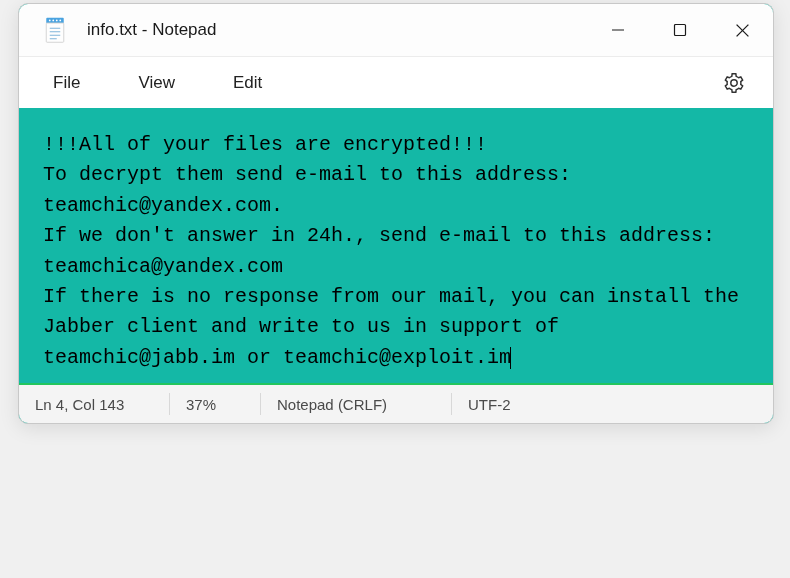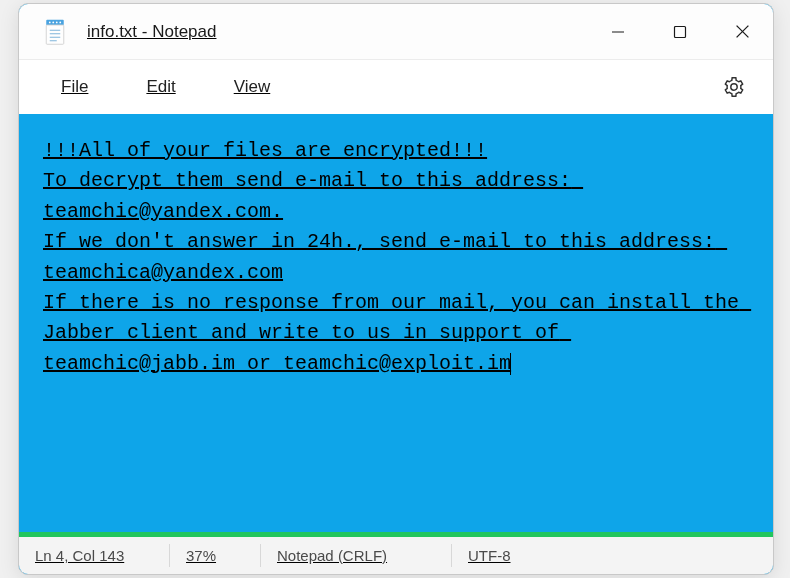--- a/index.html
+++ b/index.html
@@ -9,29 +9,28 @@
     background: #f0f0f0;
     font-family: "Segoe UI", Arial, sans-serif;
     overflow: hidden;
     position: relative;
   }
   .window {
     position: absolute;
     top: 3px;
     left: 18px;
     width: 756px;
-    height: 572px;
-    background: #0ea5e9;
+    height: 421px;
+    background: #14b8a6;
     border: 1px solid #c8c8c8;
     border-radius: 10px;
     display: flex;
     flex-direction: column;
     box-shadow: 0 4px 20px rgba(0,0,0,0.1);
     overflow: hidden;
-    text-decoration: underline;
   }
   .titlebar {
     height: 56px;
     display: flex;
     align-items: center;
     background: #fdfdfd;
     border-bottom: 1px solid #ececec;
   }
   .titlebar-left {
     display: flex;
@@ -57,21 +56,21 @@
     height: 100%;
     display: flex;
     align-items: center;
     justify-content: center;
     color: #1a1a1a;
   }
   .menubar {
     height: 54px;
     display: flex;
     align-items: center;
-    padding: 0 18px 0 28px;
+    padding: 0 18px 0 20px;
     background: #ffffff;
   }
   .menu-item {
     font-size: 17px;
     color: #222;
     padding: 8px 14px;
     margin-right: 30px;
     border-radius: 6px;
   }
   .menu-spacer { flex: 1; }
@@ -100,21 +99,21 @@
     height: 22px;
     background: #000;
     vertical-align: text-bottom;
     margin-left: -1px;
   }
   .statusbar {
     height: 42px;
     display: flex;
     align-items: center;
     background: #f4f4f4;
-    border-top: 5px solid #22c55e;
+    border-top: 2px solid #22c55e;
     font-size: 15px;
     color: #4a4a4a;
   }
   .status-cell {
     padding: 0 16px;
     height: 100%;
     display: flex;
     align-items: center;
   }
   .status-sep {
@@ -161,22 +160,22 @@
         <svg width="15" height="15" viewBox="0 0 14 14">
             <line x1="1.5" y1="1.5" x2="12.5" y2="12.5" stroke="#1a1a1a" stroke-width="1.2"></line>
             <line x1="12.5" y1="1.5" x2="1.5" y2="12.5" stroke="#1a1a1a" stroke-width="1.2"></line>
           </svg>
       </div>
     </div>
   </div>
 
   <div class="menubar">
     <div class="menu-item">File</div>
+    <div class="menu-item">View</div>
     <div class="menu-item">Edit</div>
-    <div class="menu-item">View</div>
     <div class="menu-spacer"></div>
     <div class="settings-btn">
       <svg width="22" height="22" viewBox="0 0 24 24">
         <path fill="none" stroke="#333" stroke-width="1.6" d="M12 8.5a3.5 3.5 0 1 0 0 7 3.5 3.5 0 0 0 0-7z"></path>
         <path fill="none" stroke="#333" stroke-width="1.6" d="M19.4 13.5c.07-.49.1-.99.1-1.5s-.03-1.01-.1-1.5l2.02-1.58-2-3.46-2.4.83a7.96 7.96 0 0 0-2.6-1.5L14 2h-4l-.42 2.79a7.96 7.96 0 0 0-2.6 1.5l-2.4-.83-2 3.46 2.02 1.58c-.07.49-.1.99-.1 1.5s.03 1.01.1 1.5L2.58 15.08l2 3.46 2.4-.83a7.96 7.96 0 0 0 2.6 1.5L10 22h4l.42-2.79a7.96 7.96 0 0 0 2.6-1.5l2.4.83 2-3.46-2.02-1.58z"></path>
       </svg>
     </div>
   </div>
 
   <div class="content"><span>!!!All of your files are encrypted!!!
@@ -184,16 +183,16 @@
 If we don't answer in 24h., send e-mail to this address: teamchica@yandex.com
 If there is no response from our mail, you can install the Jabber client and write to us in support of teamchic@jabb.im or teamchic@exploit.im</span><span class="cursor"></span></div>
 
   <div class="statusbar">
     <div class="status-cell" style="width:150px">Ln 4, Col 143</div>
     <div class="status-sep"></div>
     <div class="status-cell" style="width:90px">37%</div>
     <div class="status-sep"></div>
     <div class="status-cell" style="width:190px">Notepad (CRLF)</div>
     <div class="status-sep"></div>
-    <div class="status-cell">UTF-8</div>
+    <div class="status-cell">UTF-2</div>
   </div>
 
 </div>
 
 </body></html>

